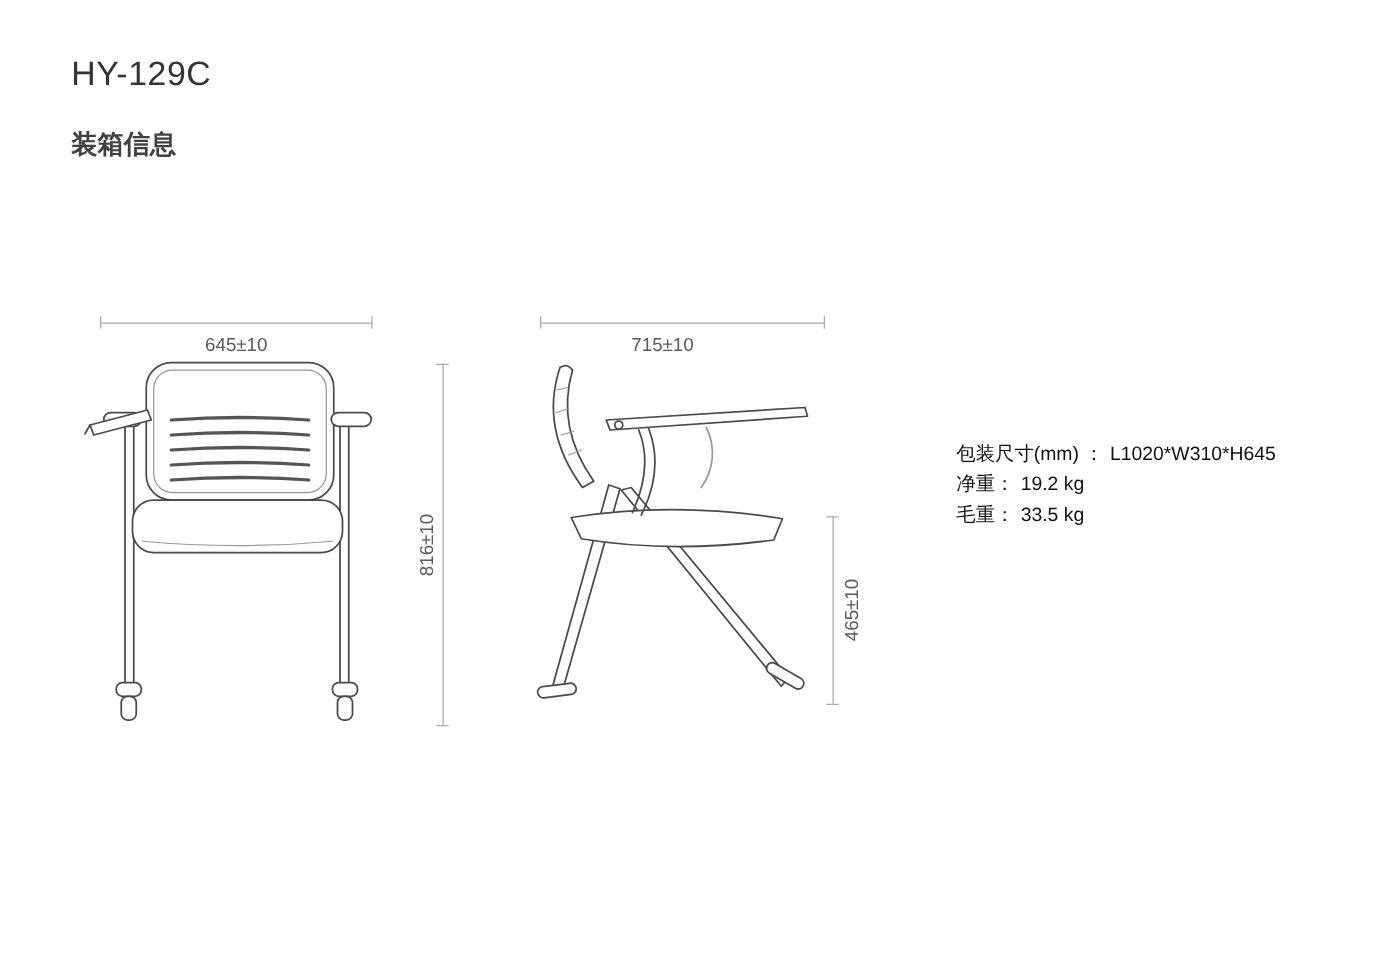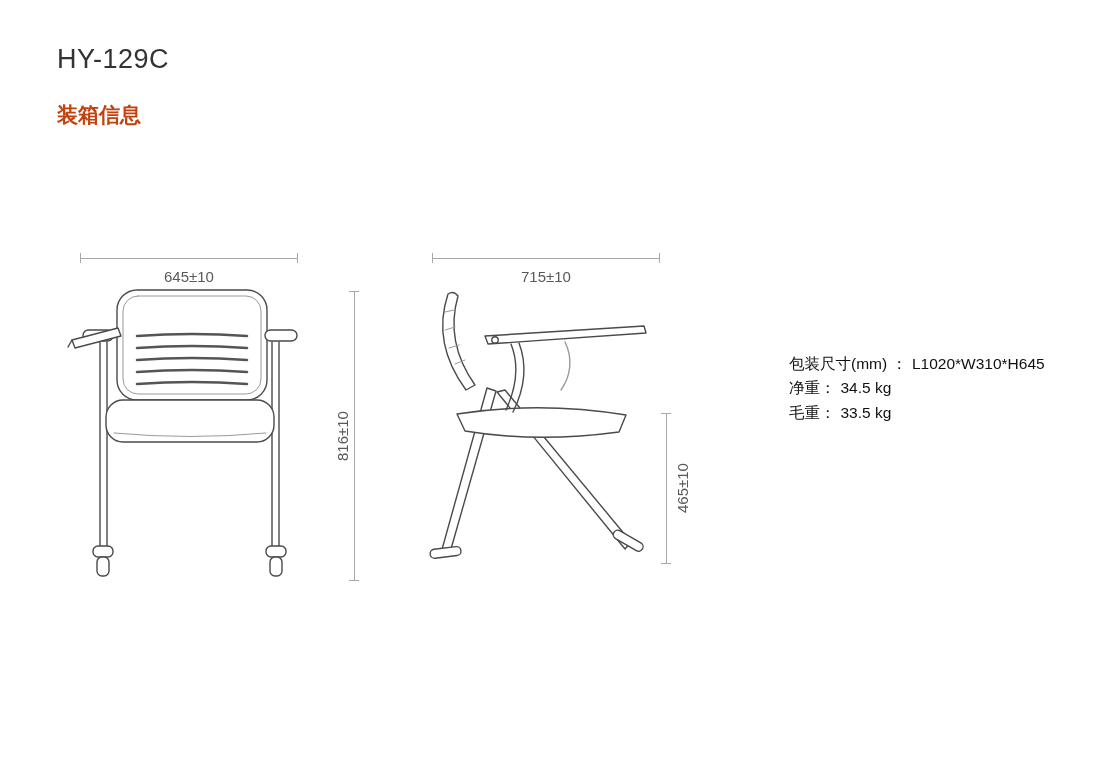--- a/index.html
+++ b/index.html
@@ -1,51 +1,51 @@
 <!DOCTYPE html>
 <html><head>
 <meta charset="utf-8">
 <style>
   html,body{margin:0;padding:0;background:#fff;}
   .page{position:relative;width:1100px;height:584px;background:#ffffff;overflow:hidden;
         font-family:"Liberation Sans","DejaVu Sans",sans-serif;}
   .model-title{position:absolute;left:57px;top:44px;font-size:27px;color:#333;letter-spacing:.5px;}
-  .section-title{position:absolute;left:57px;top:101px;font-size:21px;font-weight:700;color:#c2410c;}
+  .section-title{position:absolute;left:57px;top:101px;font-size:21px;font-weight:700;color:#404040;}
   .hdim-line{position:absolute;height:1px;background:#a8a8a8;}
   .hdim-tick{position:absolute;width:1px;height:10px;background:#a8a8a8;}
   .vdim-line{position:absolute;width:1px;background:#a8a8a8;}
   .vdim-tick{position:absolute;width:10px;height:1px;background:#a8a8a8;}
   .hdim-label{position:absolute;color:#58595b;font-size:15px;text-align:center;margin-top:31px;}
   .vdim-label{position:absolute;color:#58595b;font-size:15px;white-space:nowrap;
               transform:translate(-50%,-50%) rotate(-90deg);}
   .chair-svg{position:absolute;}
   .specs{position:absolute;left:765px;top:352px;font-size:15.5px;color:#101010;}
   .spec-row{line-height:24.4px;white-space:nowrap;}
-  .spec-label{margin-right:5px;margin-left:24px;}
+  .spec-label{margin-right:5px;}
   .spec-value sup,sup{font-size:10px;}
 </style>
 </head>
 <body>
 
 <div class="page">
 
   <div class="model-title">HY-129C</div>
   <div class="section-title">装箱信息</div>
 
   <div class="hdim-label" style="left:80px;top:237px;width:218px;">645±10</div>
   <div class="hdim-line" style="left:80px;top:258px;width:218px;"></div>
   <div class="hdim-tick" style="left:80px;top:253px;"></div>
   <div class="hdim-tick" style="left:297px;top:253px;"></div>
 
   <div class="vdim-line" style="left:354px;top:291px;height:289px;"></div>
   <div class="vdim-tick" style="left:349px;top:291px;"></div>
   <div class="vdim-tick" style="left:349px;top:580px;"></div>
   <div class="vdim-label" style="left:342px;top:436px;">816±10</div>
 
-  <div class="hdim-label" style="left:432px;top:237px;width:228px;">715±10</div>
+  <div class="hdim-label" style="left:416px;top:237px;width:228px;">715±10</div>
   <div class="hdim-line" style="left:432px;top:258px;width:228px;"></div>
   <div class="hdim-tick" style="left:432px;top:253px;"></div>
   <div class="hdim-tick" style="left:659px;top:253px;"></div>
 
   <div class="vdim-line" style="left:666px;top:413px;height:150px;"></div>
   <div class="vdim-tick" style="left:661px;top:413px;"></div>
   <div class="vdim-tick" style="left:661px;top:563px;"></div>
   <div class="vdim-label" style="left:682px;top:488px;">465±10</div>
 
   <svg class="chair-svg" style="left:60px;top:284px;" width="250" height="300" viewBox="0 0 250 300">
@@ -116,20 +116,20 @@
         <circle cx="80" cy="56" r="3.2" fill="none"></circle>
       </g>
     </g>
   </svg>
 
   <div class="specs">
     <div class="spec-row">
       <span class="spec-label">包装尺寸(mm) ：</span><span class="spec-value">L1020*W310*H645</span>
     </div>
     <div class="spec-row">
-      <span class="spec-label">净重：</span><span class="spec-value">34.5 kg</span>
+      <span class="spec-label">净重：</span><span class="spec-value">19.2 kg</span>
     </div>
     <div class="spec-row">
       <span class="spec-label">毛重：</span><span class="spec-value">33.5 kg</span>
     </div>
   </div>
 
 </div>
 
 </body></html>

